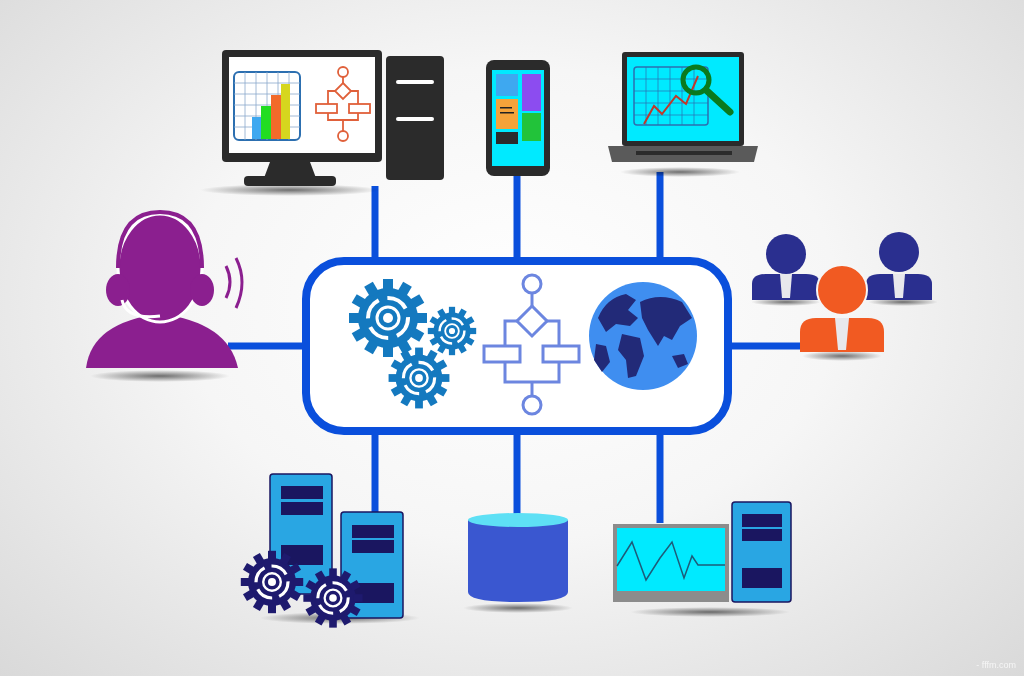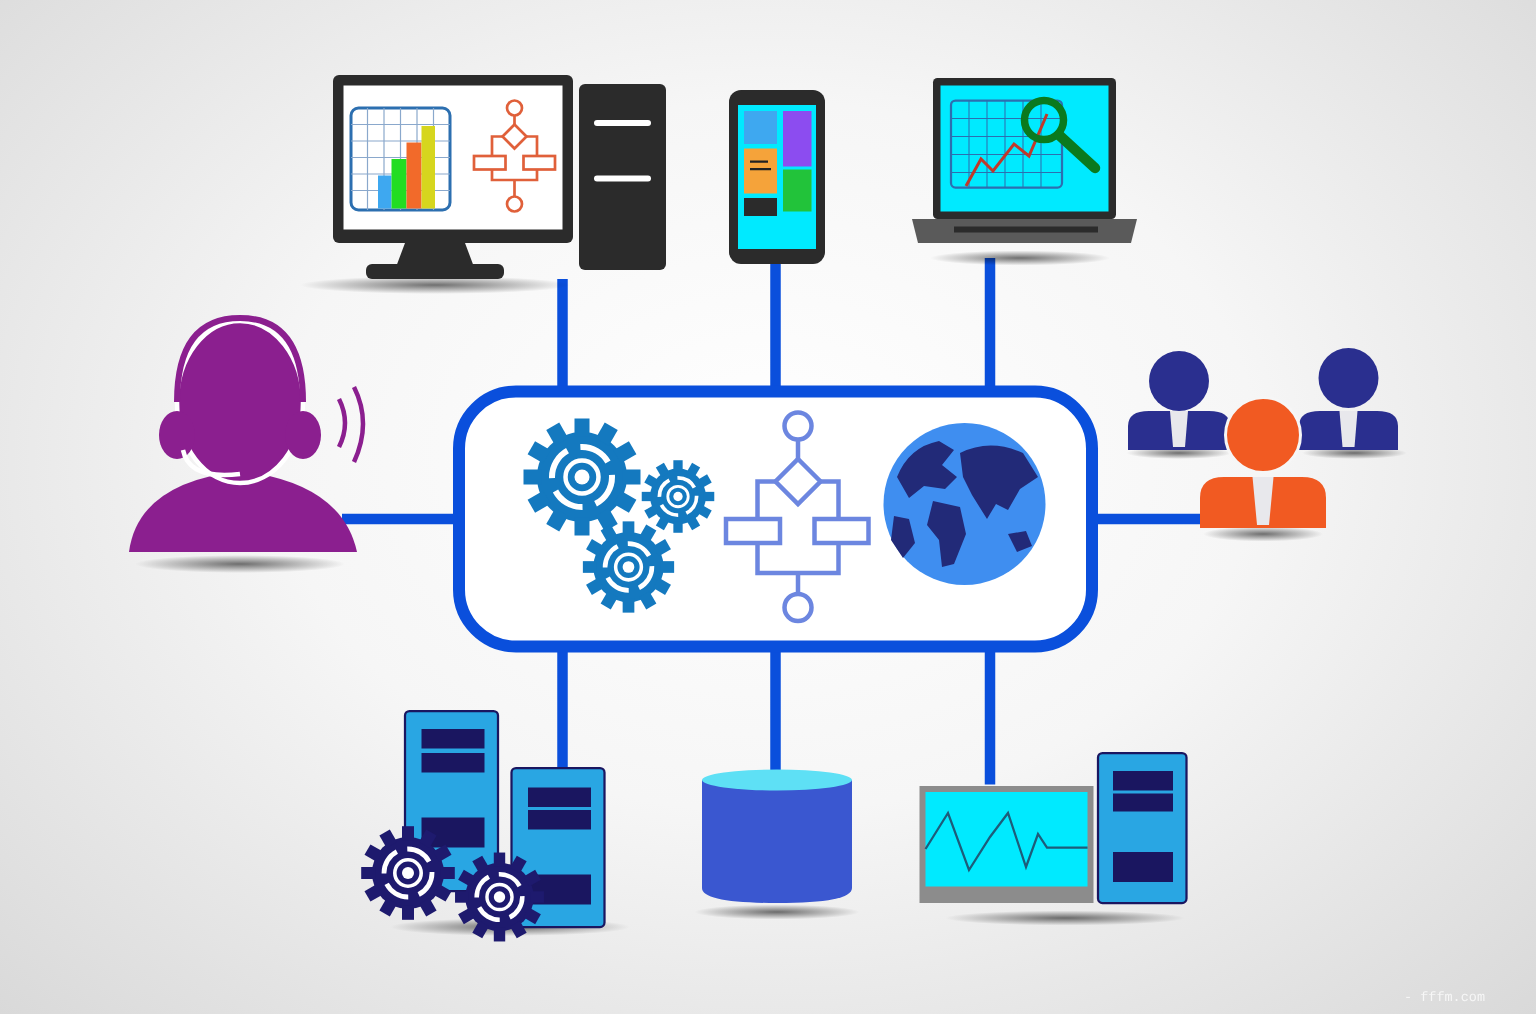--- a/index.html
+++ b/index.html
@@ -4,23 +4,23 @@
 <style>
   html, body { margin: 0; padding: 0; }
   body {
     width: 1024px; height: 676px; overflow: hidden;
     background: radial-gradient(ellipse at 50% 45%, #ffffff 0%, #f6f6f6 45%, #d9d9d9 100%);
     font-family: "Liberation Sans", sans-serif;
     position: relative;
   }
   svg.stage { position: absolute; left: 0; top: 0; }
   .watermark {
-    position: absolute; right: 34px; bottom: 6px;
+    position: absolute; right: 8px; bottom: 6px;
     font-size: 9px; color: rgba(255,255,255,0.75);
-    font-family: Liberation Mono, monospace;
+    font-family: Liberation Sans, sans-serif;
   }
 </style>
 </head>
 <body>
 
 <svg class="stage" width="1024" height="676" viewBox="0 0 1024 676" xmlns="http://www.w3.org/2000/svg">
   <defs>
     <radialGradient id="shadow" cx="50%" cy="50%" r="50%">
       <stop offset="0%" stop-color="#000" stop-opacity="0.55"></stop>
       <stop offset="100%" stop-color="#000" stop-opacity="0"></stop>

